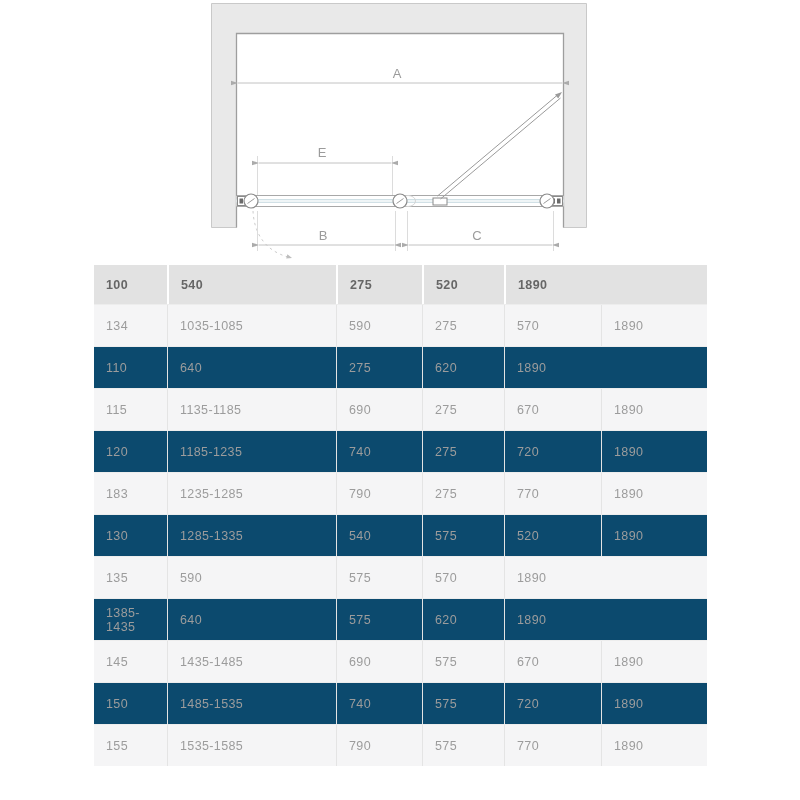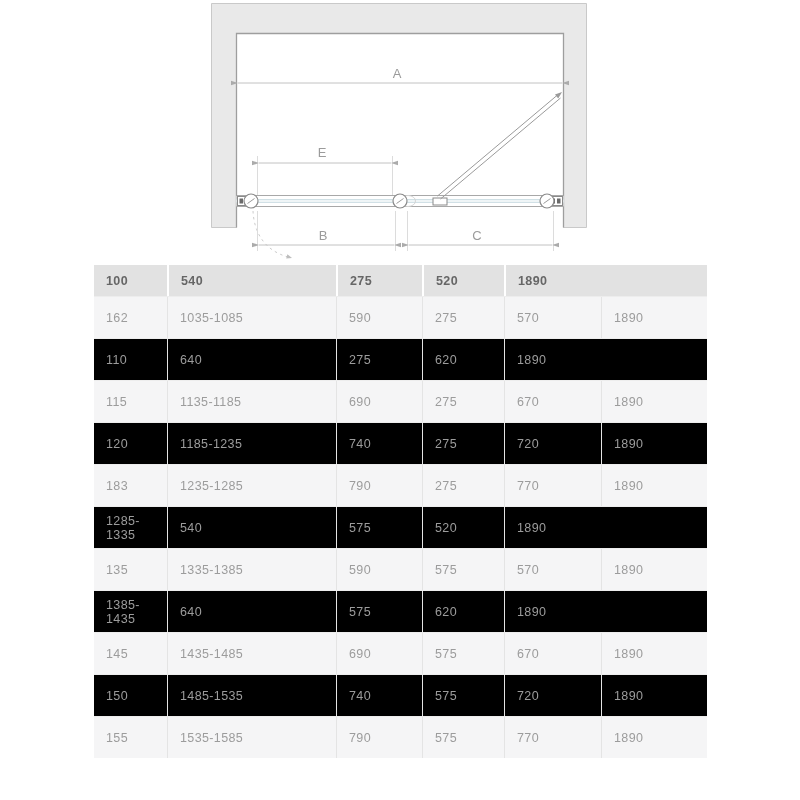--- a/index.html
+++ b/index.html
@@ -25,36 +25,36 @@
     box-sizing:border-box;min-height:45px;
     display:flex;align-items:center;
     padding:8px 6px 7px 12px;line-height:1.5;
     border-left:2px solid #ffffff;
   }
   .th:first-child{border-left:none;}
   .trow{
     display:grid;
     grid-template-columns:73px 169px 86px 82px 97px 106px;
     font-size:12.5px;color:#9c9c9c;letter-spacing:.03em;
-    background:#000000;
+    background:#0c4a6e;
   }
   .trow + .trow{border-top:1px solid #ededed;}
   .trow.alt{background:#f5f5f6;}
   .trow.hl{
     background:#e2e2e2;color:#666666;font-weight:bold;
     border-top:none;
   }
   .td{
     box-sizing:border-box;height:41px;
     display:flex;align-items:center;
     padding:0 6px 0 12px;
     border-left:1px solid #e4e4e4;
   }
   .td:first-child{border-left:none;}
-  .trow.hl .td{height:31px;border-left:2px solid #ffffff;}
+  .trow.hl .td{height:39px;border-left:2px solid #ffffff;}
   .trow.hl .td:first-child{border-left:none;}
 </style>
 </head>
 <body>
 
 <div class="diagram">
   <svg width="800" height="265" viewBox="0 0 800 265">
     <defs>
       <marker id="dimArrow" viewBox="0 0 8 6" markerWidth="8" markerHeight="6" refX="0.5" refY="3" orient="auto-start-reverse">
         <path d="M0.5,3 L7.5,0.7 L7.5,5.3 Z" fill="#ababab"></path>
@@ -132,21 +132,21 @@
 <div class="spec-table">
   <div class="tbody">
       <div class="trow hl">
     <div class="td">100</div>
     <div class="td">540</div>
     <div class="td">275</div>
     <div class="td">520</div>
     <div class="td">1890</div>
   </div>
       <div class="trow alt">
-    <div class="td">162</div>
+    <div class="td">134</div>
     <div class="td">1035-1085</div>
     <div class="td">590</div>
     <div class="td">275</div>
     <div class="td">570</div>
     <div class="td">1890</div>
   </div>
       <div class="trow">
     <div class="td">110</div>
     <div class="td">640</div>
     <div class="td">275</div>
@@ -171,29 +171,29 @@
   </div>
       <div class="trow alt">
     <div class="td">183</div>
     <div class="td">1235-1285</div>
     <div class="td">790</div>
     <div class="td">275</div>
     <div class="td">770</div>
     <div class="td">1890</div>
   </div>
       <div class="trow">
+    <div class="td">130</div>
     <div class="td">1285-1335</div>
     <div class="td">540</div>
     <div class="td">575</div>
     <div class="td">520</div>
     <div class="td">1890</div>
   </div>
       <div class="trow alt">
     <div class="td">135</div>
-    <div class="td">1335-1385</div>
     <div class="td">590</div>
     <div class="td">575</div>
     <div class="td">570</div>
     <div class="td">1890</div>
   </div>
       <div class="trow">
     <div class="td">1385-1435</div>
     <div class="td">640</div>
     <div class="td">575</div>
     <div class="td">620</div>

